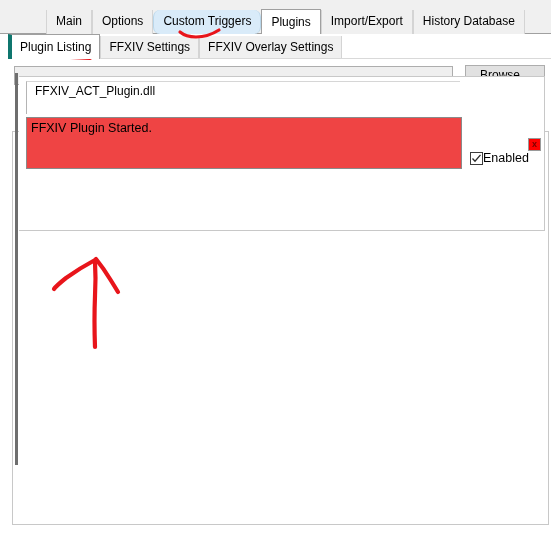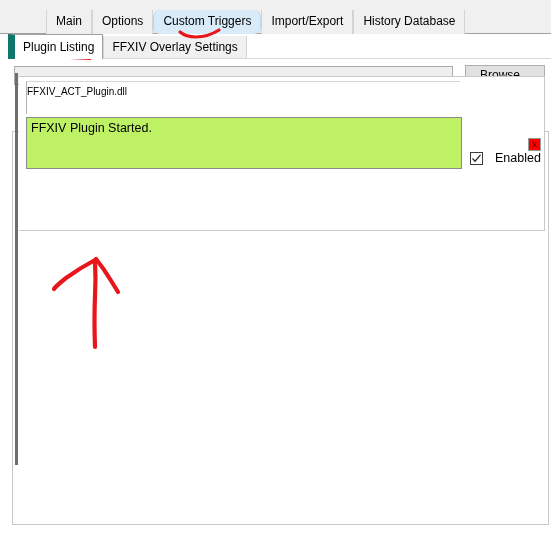--- a/index.html
+++ b/index.html
@@ -99,21 +99,21 @@
     font-size: 12px;
     white-space: nowrap;
     position: relative;
     top: 2px;
   }
   .itab.active {
     background: #ffffff;
     height: 25px;
     top: 0;
     line-height: 24px;
-    border-left: 7px solid #0f766e;
+    border-left: 4px solid #0f766e;
     border-right: 1px solid #a0a0a0;
     border-top: 1px solid #a0a0a0;
     z-index: 3;
   }
   .inner-underline {
     position: absolute;
     left: 8px; top: 58px;
     width: 543px; height: 1px;
     background: #d9d9d9;
   }
@@ -194,31 +194,31 @@
   }
 
   .plugin-name {
     position: absolute;
     left: 26px; top: 81px;
     width: 434px; height: 33px;
     background: #ffffff;
     border-left: 1px solid #b4b4b4;
     border-top: 1px solid #d6d6d6;
     box-sizing: border-box;
-    font-size: 10px;
+    font-size: 12px;
     line-height: 15px;
-    padding: 2px 0 0 0;
+    padding: 2px 0 0 8px;
     color: #000;
   }
 
   .plugin-status {
     position: absolute;
     left: 26px; top: 117px;
     width: 436px; height: 52px;
-    background: #bef264;
+    background: #ef4444;
     border: 1px solid #8a8a8a;
     box-sizing: border-box;
     font-size: 12.5px;
     line-height: 15px;
     padding: 3px 0 0 4px;
     color: #000;
   }
 
   
   .remove-btn {
@@ -237,21 +237,21 @@
     font-family: "Liberation Sans", sans-serif;
     cursor: default;
   }
 
   
   .enabled-wrap {
     position: absolute;
     left: 470px; top: 151px;
     display: flex;
     align-items: center;
-    gap: 12px;
+    gap: 0;
   }
   .cb {
     width: 13px; height: 13px;
     background: #ffffff;
     border: 1px solid #3c3c3c;
     box-sizing: border-box;
     position: relative;
     flex: 0 0 auto;
   }
   .cb svg { position: absolute; left: 0; top: 0; }
@@ -268,28 +268,30 @@
 </head>
 <body>
 
 <div class="top-strip"></div>
 
 <div class="tabrow-outer">
   <div class="tabs">
     <div class="otab">Main</div>
     <div class="otab">Options</div>
     <div class="otab hover">Custom Triggers</div>
+    <div class="otab active">Plugins</div>
     <div class="otab">Import/Export</div>
     <div class="otab">History Database</div>
   </div>
 </div>
 
 <div class="tabrow-inner">
   <div class="tabs">
     <div class="itab active">Plugin Listing</div>
+    <div class="itab">FFXIV Settings</div>
     <div class="itab">FFXIV Overlay Settings</div>
   </div>
 </div>
 <div class="inner-underline"></div>
 
 <div class="content">
 
   <input class="path-input" type="text" value="" style="">
 
   <button class="btn btn-browse">Browse...</button>

